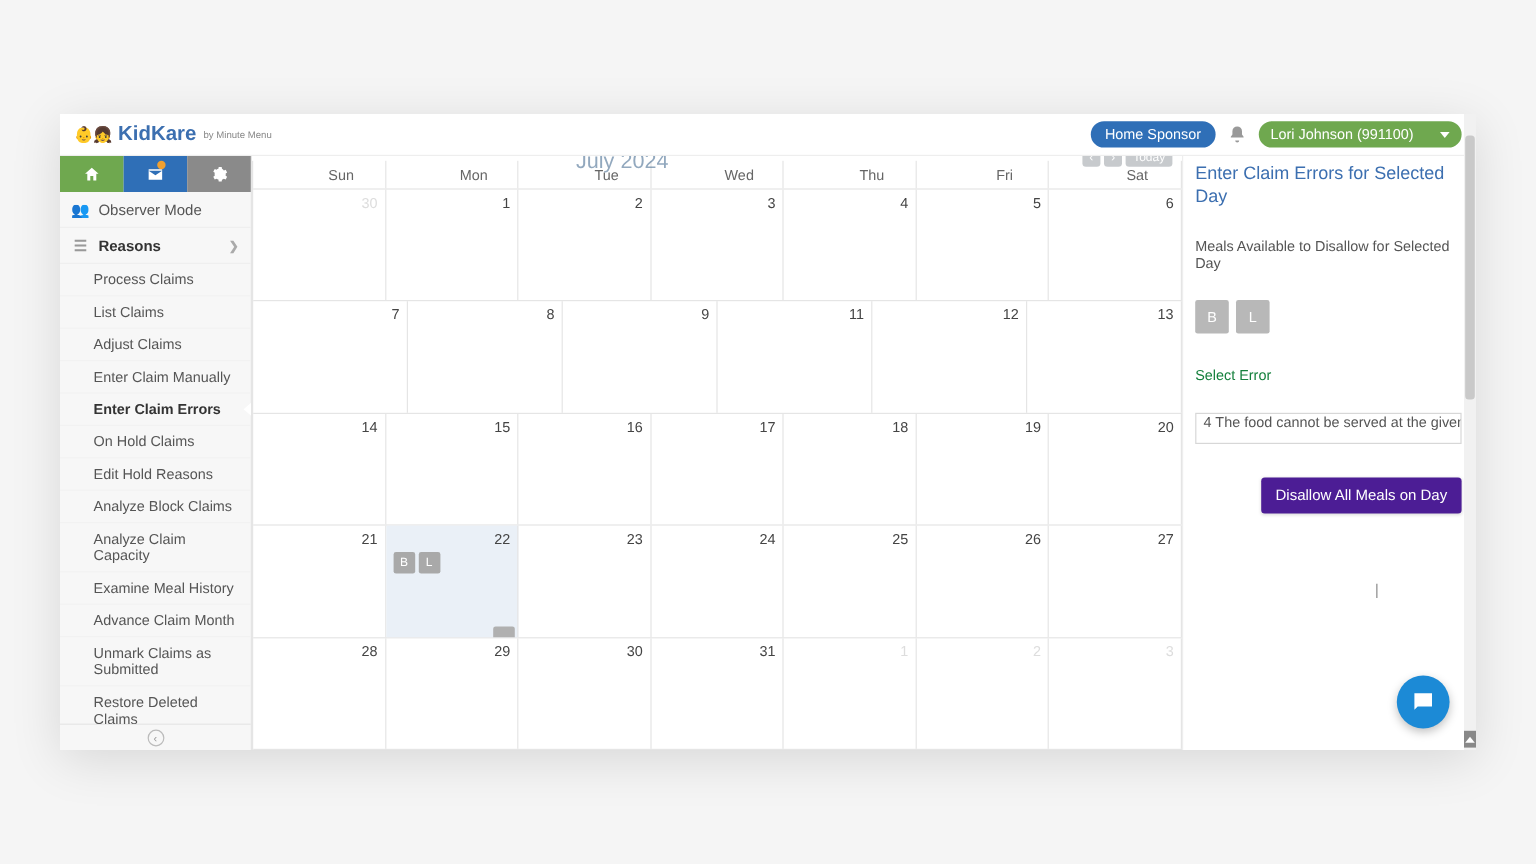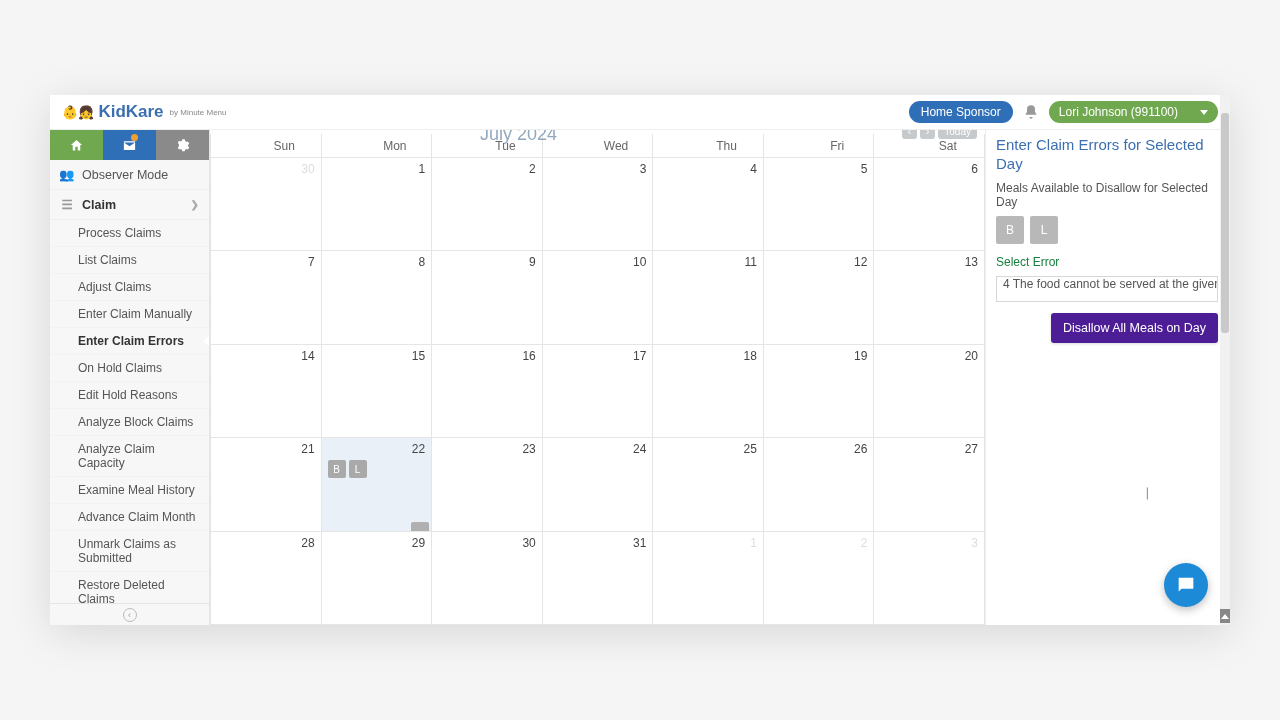--- a/index.html
+++ b/index.html
@@ -42,21 +42,21 @@
 .cal-dayrow { display: flex; height: 24px; border-bottom: 1px solid #e5e5e5; }
 .cal-daycell { flex: 1; display: flex; align-items: center; justify-content: center; font-size: 12px; color: #666; border-right: 1px solid #e5e5e5; margin-left: 37px; }
 .cal-weekrow { display: flex; flex: 1; border-bottom: 1px solid #e5e5e5; }
 .cal-cell { flex: 1; border-right: 1px solid #e5e5e5; position: relative; cursor: pointer; min-height: 70px; }
 .cal-date { position: absolute; top: 4px; right: 6px; font-size: 12px; color: #444; }
 .cal-date.other { color: #ddd; }
 .cal-cell.selected { background: #eaf0f7; }
 .meal-tiles { position: absolute; top: 22px; left: 6px; display: flex; gap: 3px; }
 .meal-tile { width: 18px; height: 18px; background: #a9a9a9; color: #fff; font-size: 10px; display: flex; align-items: center; justify-content: center; border-radius: 2px; cursor: pointer; }
 .cell-foot { position: absolute; bottom: 0; right: 2px; width: 18px; height: 9px; background: #b0b0b0; border-radius: 2px 2px 0 0; }
-.right-panel { width: 245px; padding: 6px 12px 10px 10px; display: flex; flex-direction: column; gap: 7px; border-left: 1px solid #eee; }
+.right-panel { width: 245px; padding: 6px 12px 10px 10px; display: flex; flex-direction: column; gap: 24px; border-left: 1px solid #eee; }
 .rp-title { color: #3c6fb0; font-size: 15px; line-height: 1.25; }
 .rp-sub { font-size: 12px; color: #555; }
 .rp-meals { display: flex; gap: 6px; }
 .rp-meal { width: 28px; height: 28px; background: #b8b8b8; color: #fff; display: flex; align-items: center; justify-content: center; font-size: 12px; border-radius: 2px; cursor: pointer; }
 .rp-sel-label { font-size: 12px; color: #15803d; margin-top: 4px; }
 .rp-select { width: 100%; height: 26px; border: 1px solid #d7d7d7; font-size: 12px; color: #555; padding: 0 6px; background: #fff; overflow: hidden; white-space: nowrap; text-overflow: clip; cursor: pointer; }
 .rp-action { align-self: flex-end; background: #4c1d95; color: #fff; font-size: 12.5px; padding: 8px 12px; border-radius: 3px; cursor: pointer; margin-top: 4px; box-shadow: 0 1px 3px rgba(0,0,0,0.15); }
 .scrollbar-r { position: absolute; right: 0; top: 0; bottom: 0; width: 10px; background: #f1f1f1; }
 .scroll-thumb { position: absolute; left: 1px; right: 1px; top: 18px; height: 220px; background: #c9c9c9; border-radius: 3px; cursor: pointer; }
 .scroll-top-btn { position: absolute; bottom: 2px; left: 0; right: 0; height: 14px; background: #888; display: flex; align-items: center; justify-content: center; cursor: pointer; }
@@ -110,21 +110,21 @@
         </div>
       </div>
       <div class="side-list">
         <div class="side-item">
           <span class="ic">👥</span>
           <span>Observer Mode</span>
         </div>
         <div class="side-item section">
           <span style="display:flex;align-items:center;gap:8px;">
             <span class="ic">☰</span>
-            <span>Claim</span>
+            <span>Reasons</span>
           </span>
           <span class="chev">❯</span>
         </div>
         <div id="sidebar-subs">
             <div class="side-sub">Process Claims</div>
             <div class="side-sub">List Claims</div>
             <div class="side-sub">Adjust Claims</div>
             <div class="side-sub">Enter Claim Manually</div>
             <div class="side-sub active">Enter Claim Errors</div>
             <div class="side-sub">On Hold Claims</div>
@@ -189,23 +189,20 @@
               <div class="cal-cell">
                 <div class="cal-date">7</div>
               </div>
               <div class="cal-cell">
                 <div class="cal-date">8</div>
               </div>
               <div class="cal-cell">
                 <div class="cal-date">9</div>
               </div>
               <div class="cal-cell">
-                <div class="cal-date">10</div>
-              </div>
-              <div class="cal-cell">
                 <div class="cal-date">11</div>
               </div>
               <div class="cal-cell">
                 <div class="cal-date">12</div>
               </div>
               <div class="cal-cell">
                 <div class="cal-date">13</div>
               </div>
             </div>
             <div class="cal-weekrow">

